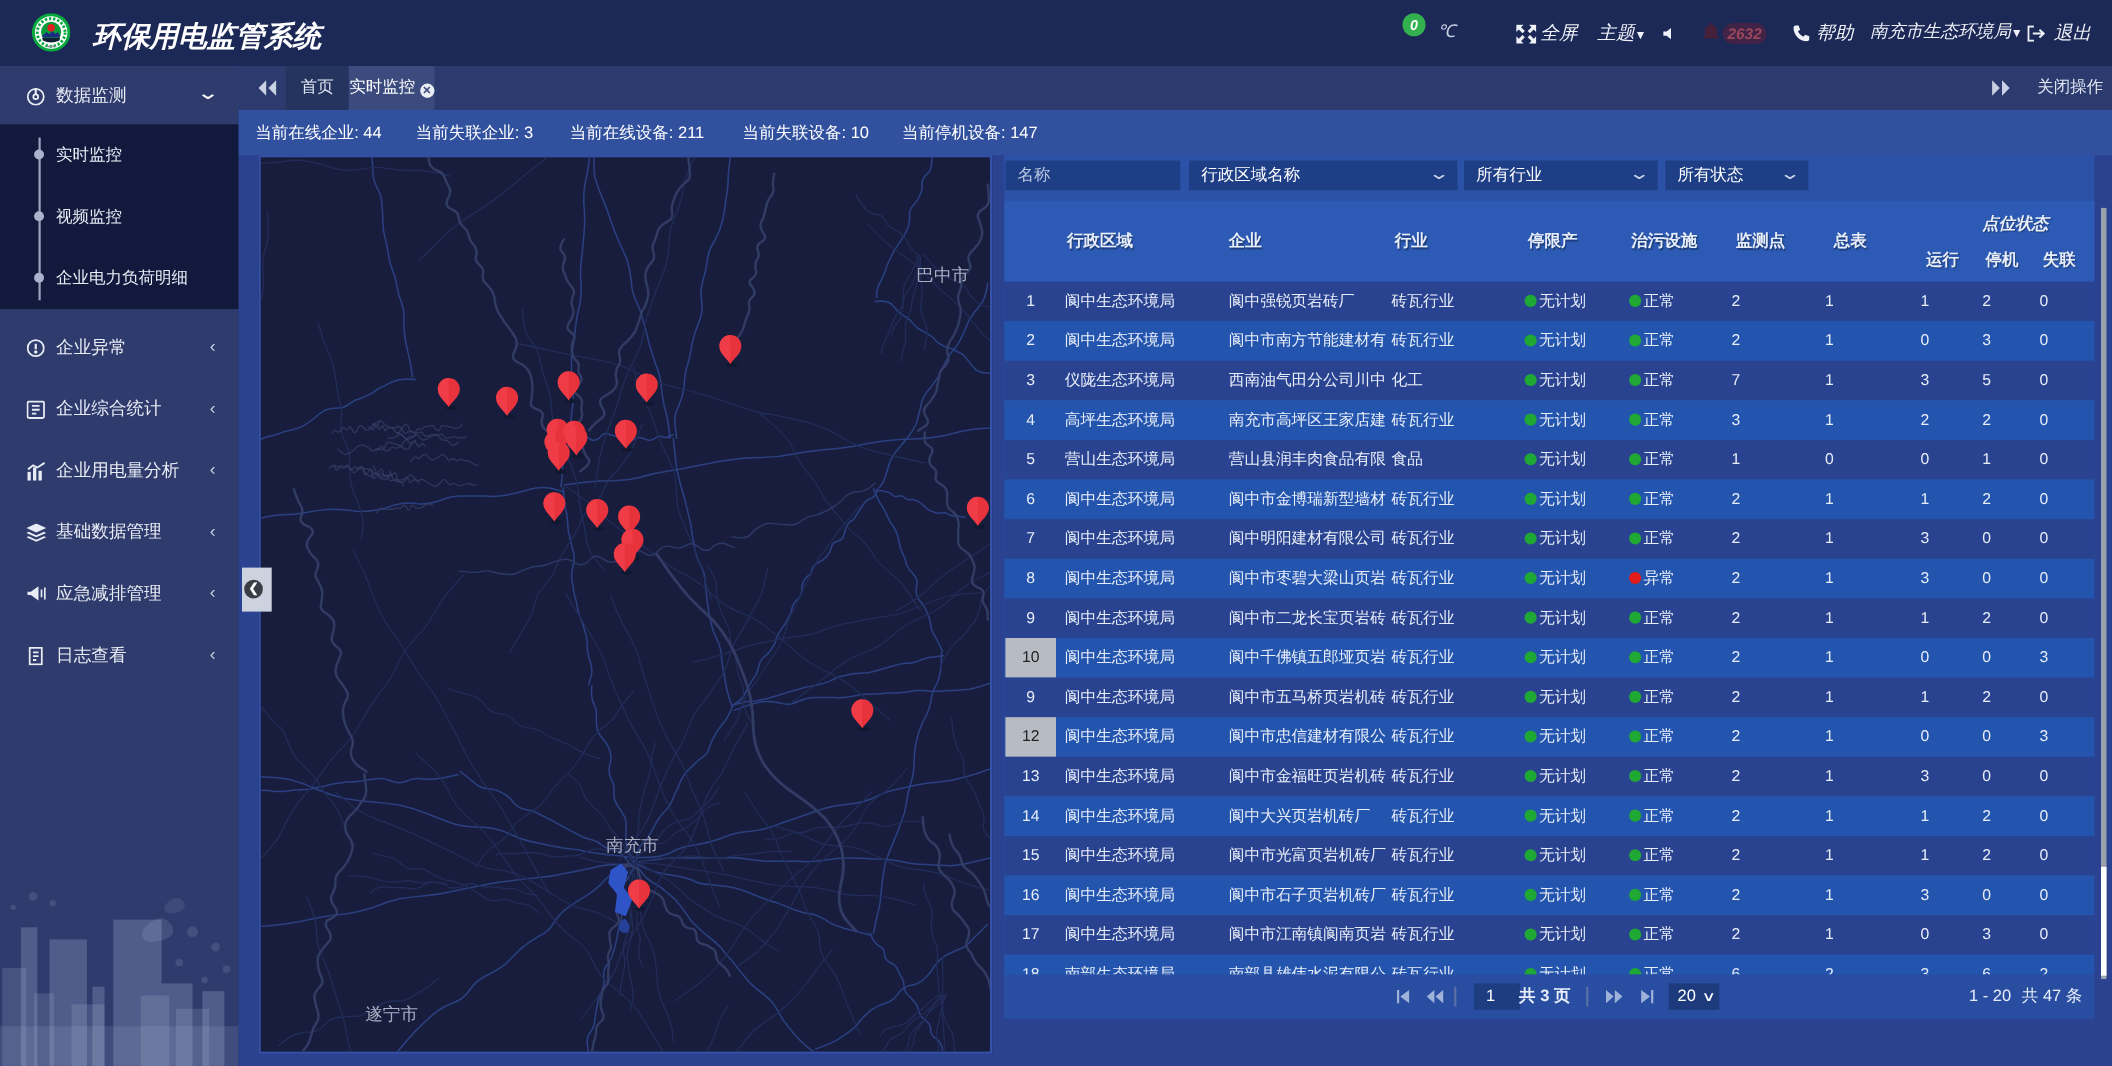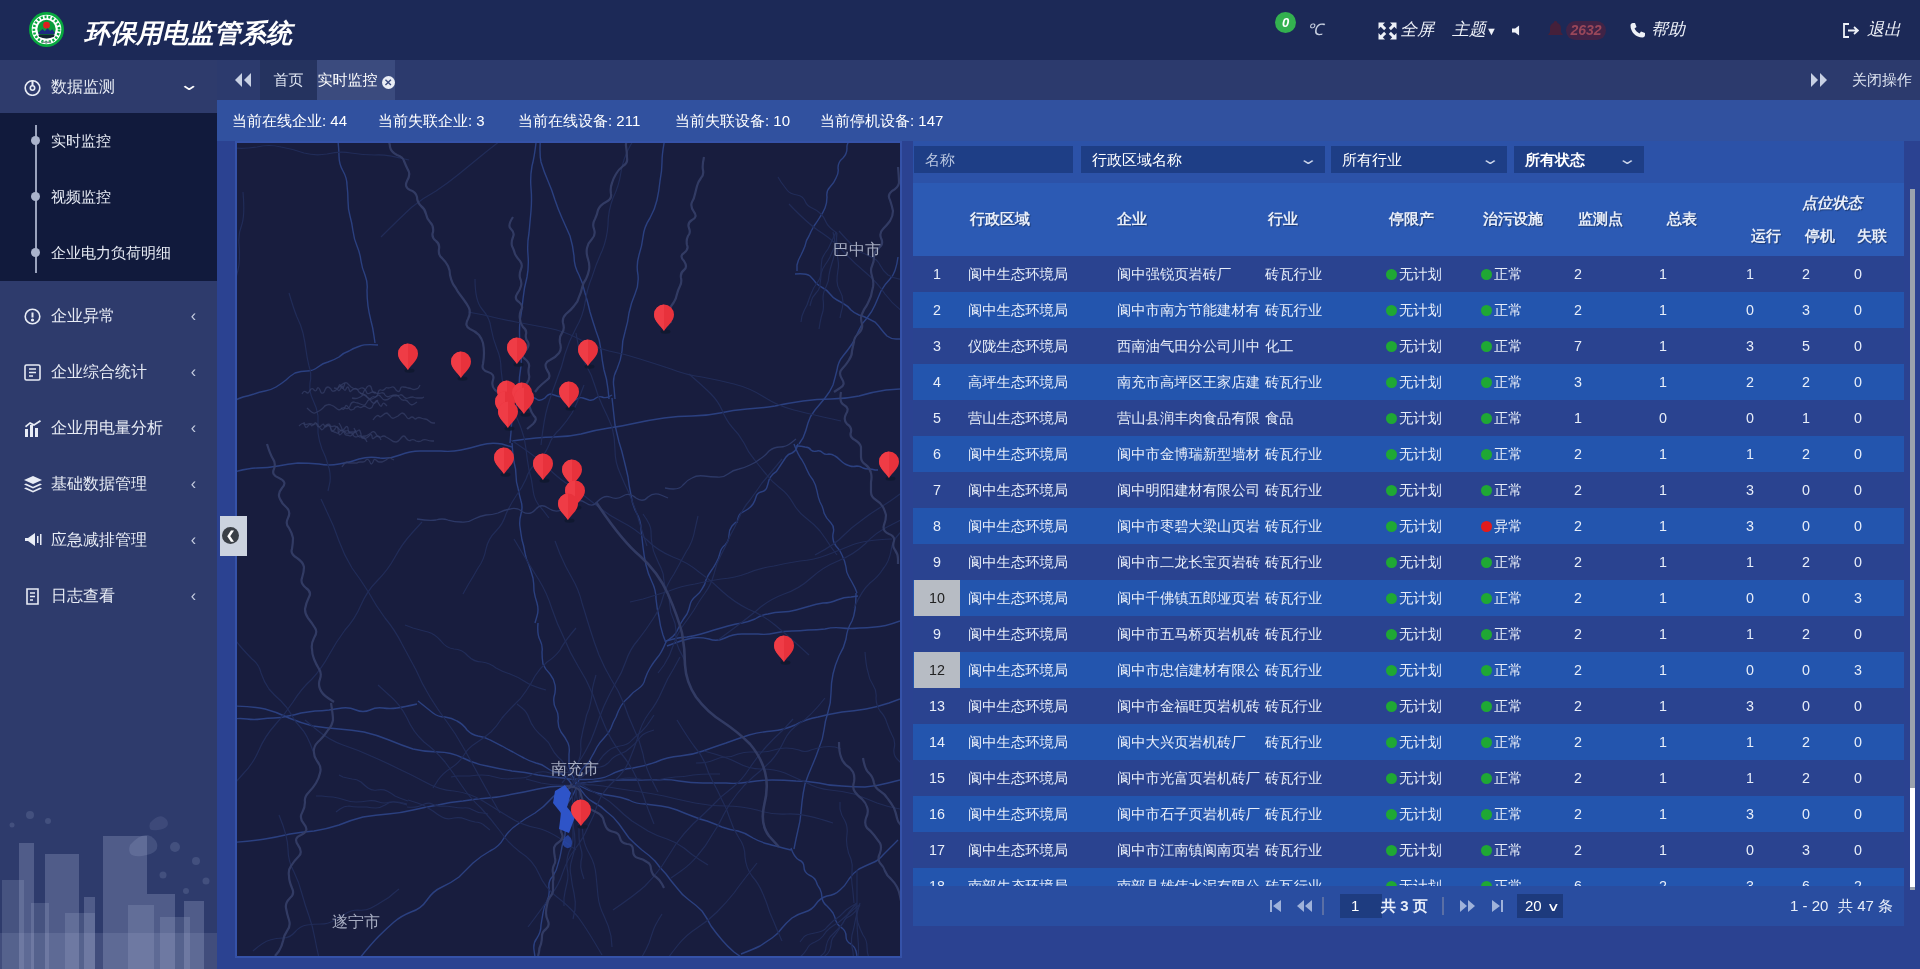--- a/index.html
+++ b/index.html
@@ -71,20 +71,21 @@
     <path d="M0 4 l4 0 l5 -4 l0 13 l-5 -4 l-4 0 Z"></path>
   </svg>
   <svg class="abs" style="left:1548px;top:21px" width="15" height="17" viewBox="0 0 15 17" fill="#45203a">
     <path d="M7.5 0 a2 2 0 0 1 2 2 a5.5 5.5 0 0 1 3.5 5 l0 4 l2 3 l-15 0 l2 -3 l0 -4 a5.5 5.5 0 0 1 3.5 -5 a2 2 0 0 1 2 -2 Z"></path>
   </svg>
   <div class="abs" style="left:1566px;top:21px;width:40px;height:19px;border-radius:10px;background:rgba(115,28,48,0.42);color:#99475a;font-size:14px;font-weight:bold;text-align:center;line-height:19px;">2632</div>
   <svg class="abs" style="left:1630px;top:23px" width="15" height="15" viewBox="0 0 15 15" fill="#eef1f8">
     <path d="M3 0 C1.5 0 0.5 1 0.5 2.5 C0.5 9 6 14.5 12.5 14.5 C14 14.5 15 13.5 15 12 L15 10 L11 8.5 L9.5 10.5 C7.5 9.5 5.5 7.5 4.5 5.5 L6.5 4 L5 0 Z"></path>
   </svg>
   <div class="hitem" style="left:1651px">帮助</div>
+  <div class="hitem" style="left:1700px;font-size:16px;">南充市生态环境局<span style="font-size:11px;">▼</span></div>
   <svg class="abs" style="left:1843px;top:23px" width="16" height="15" viewBox="0 0 16 15" fill="none" stroke="#eef1f8" stroke-width="1.8">
     <path d="M6 1 L1 1 L1 14 L6 14"></path>
     <path d="M5 7.5 L14 7.5 M11 4 L15 7.5 L11 11"></path>
   </svg>
   <div class="hitem" style="left:1867px">退出</div>
 </div>
 
 <div id="sidebar">
   <div class="mitem" style="top:0px;height:53px;">
     <svg class="abs" style="left:24px;top:19px" width="17" height="17" viewBox="0 0 17 17" fill="none" stroke="#e8ecf5" stroke-width="1.6">
@@ -387,21 +388,21 @@
   </div>
 
 <div class="abs" style="left:220px;top:516px;width:27px;height:40px;background:#ccd3df;">
   <div class="abs" style="left:2px;top:11px;width:17px;height:17px;border-radius:50%;background:#3a3f46;color:#fff;text-align:center;line-height:17px;font-size:11px;font-weight:bold;">❮</div>
 </div>
 
 <div id="rpanel">
   <div class="fbox" style="left:1px;width:159px;"><span class="ph" style="margin-left:11px;">名称</span></div>
   <div class="fbox" style="left:168px;width:244px;"><span style="margin-left:11px;">行政区域名称</span><span class="chev">⌄</span></div>
   <div class="fbox" style="left:418px;width:176px;"><span style="margin-left:11px;">所有行业</span><span class="chev">⌄</span></div>
-  <div class="fbox" style="left:601px;width:130px;"><span style="margin-left:11px;font-weight:bold;">所有状态</span><span class="chev">⌄</span></div>
+  <div class="fbox" style="left:601px;width:130px;"><span style="margin-left:11px;">所有状态</span><span class="chev">⌄</span></div>
   <div id="thead">
     <div class="h" style="left:57px;top:27px;">行政区域</div>
     <div class="h" style="left:204px;top:27px;">企业</div>
     <div class="h" style="left:355px;top:27px;">行业</div>
     <div class="h" style="left:476px;top:27px;">停限产</div>
     <div class="h" style="left:570px;top:27px;">治污设施</div>
     <div class="h" style="left:665px;top:27px;">监测点</div>
     <div class="h" style="left:754px;top:27px;">总表</div>
     <div class="h" style="left:889px;top:11px;font-style:italic;">点位状态</div>
     <div class="h" style="left:838px;top:44px;">运行</div>

